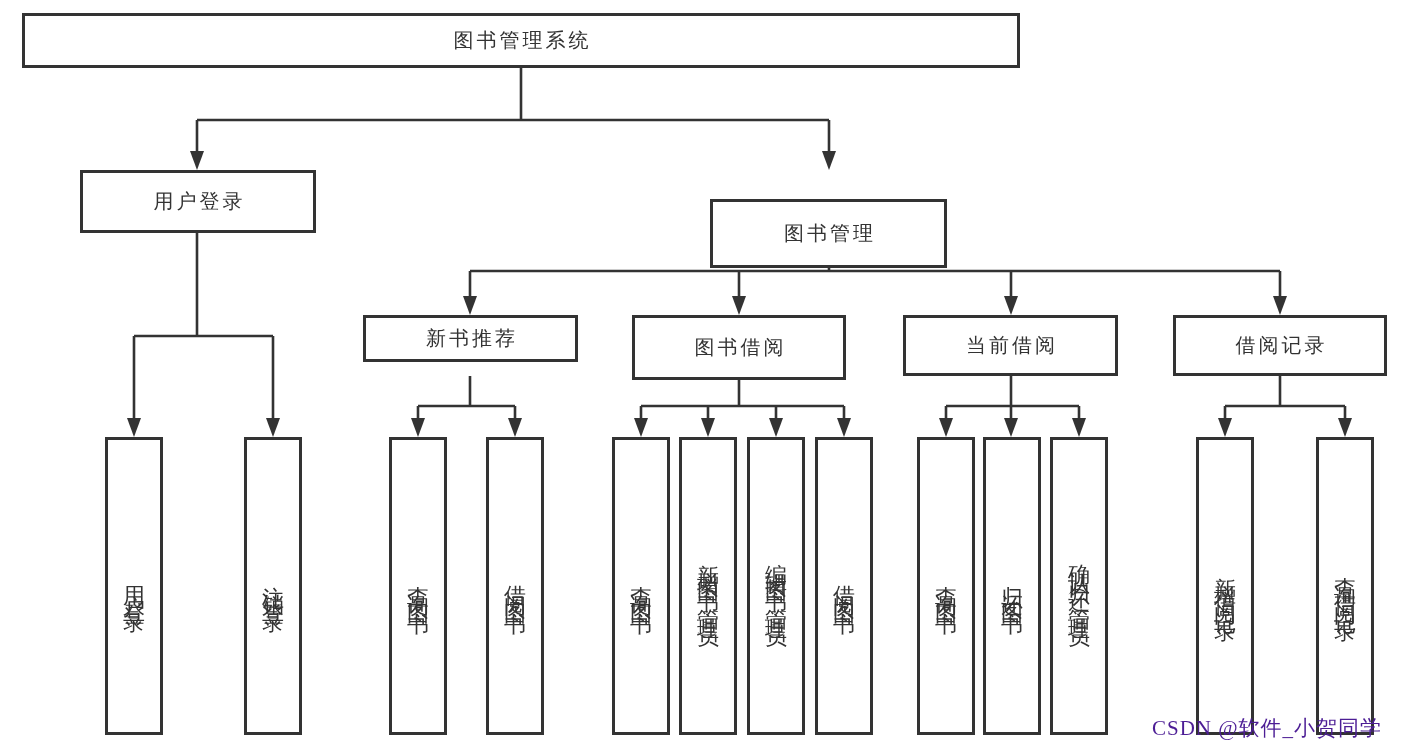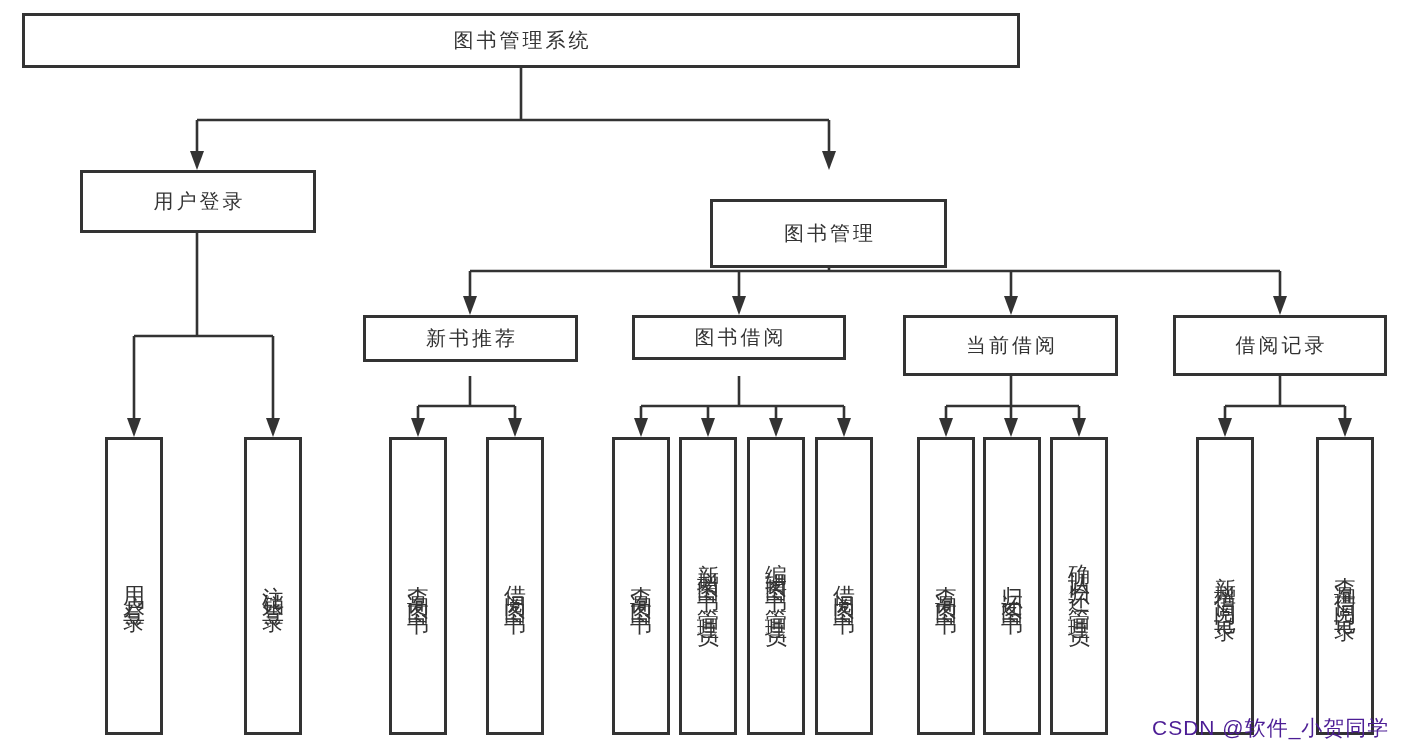--- a/index.html
+++ b/index.html
@@ -4,20 +4,21 @@
 <style>
   html, body { margin: 0; padding: 0; background: #ffffff; }
   body { font-family: "Liberation Sans", "DejaVu Sans", sans-serif; }
 
   .canvas {
     position: relative;
     width: 1405px;
     height: 747px;
     background: #ffffff;
     overflow: hidden;
+    font-family: Liberation Serif, serif;
   }
 
   .connectors {
     position: absolute;
     left: 0; top: 0;
     width: 1405px; height: 747px;
     z-index: 1;
   }
 
   .node {
@@ -107,21 +108,21 @@
   <div class="node h" style="left:80px; top:170px; width:236px; height:63px;">
     <span>用户登录</span>
   </div>
   <div class="node h" style="left:710px; top:162px; width:237px; height:69px;margin-top:37px;">
     <span>图书管理</span>
   </div>
 
   <div class="node h" style="left:363px; top:315px; width:215px; height:47px;">
     <span>新书推荐</span>
   </div>
-  <div class="node h" style="left:632px; top:315px; width:214px; height:45px;text-align:center;">
+  <div class="node h" style="left:632px; top:315px; width:214px; height:65px;text-align:center;">
     <span>图书借阅</span>
   </div>
   <div class="node h" style="left:903px; top:315px; width:215px; height:61px;">
     <span>当前借阅</span>
   </div>
   <div class="node h" style="left:1173px; top:315px; width:214px; height:61px;">
     <span>借阅记录</span>
   </div>
 
   <div class="node v" style="left:105px;">

